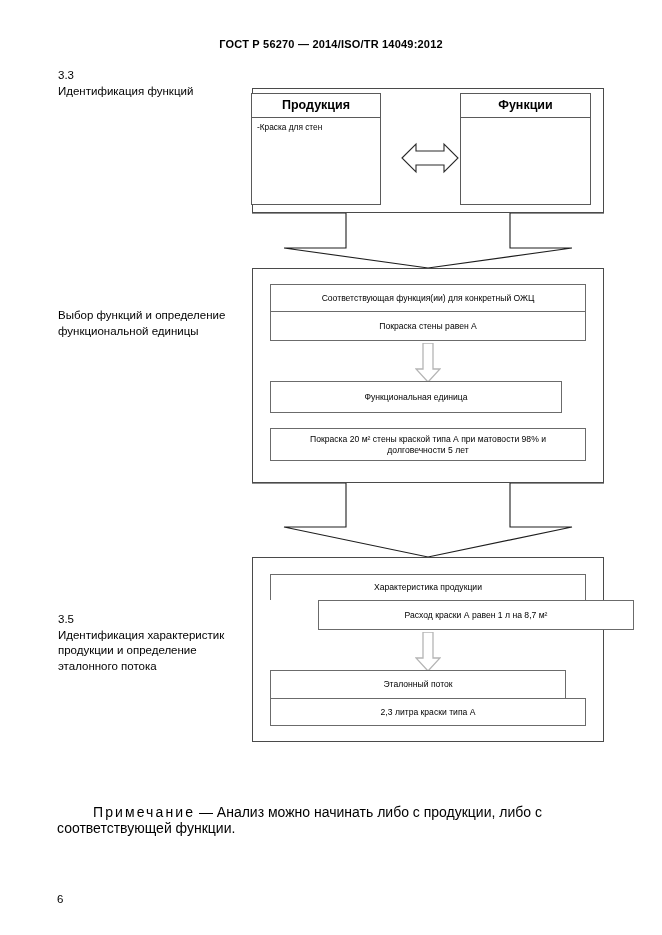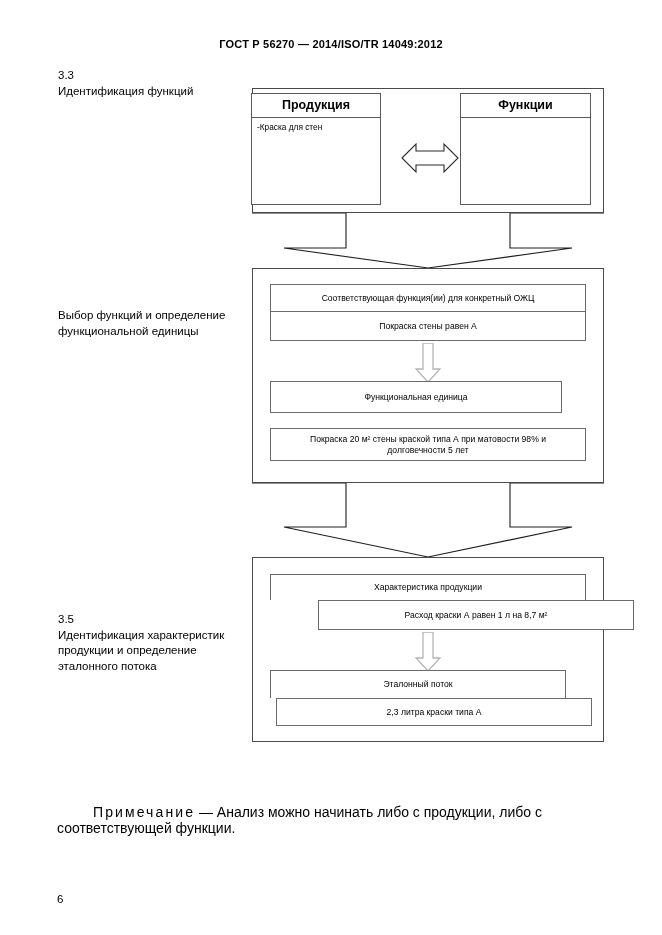--- a/index.html
+++ b/index.html
@@ -100,21 +100,21 @@
   }
 
   #r-b2-1 { left: 270px; top: 284px; width: 316px; height: 27px; border-bottom: none; }
   #r-b2-2 { left: 270px; top: 311px; width: 316px; height: 30px; }
   #r-b2-3 { left: 270px; top: 381px; width: 292px; height: 32px; }
   #r-b2-4 { left: 270px; top: 428px; width: 316px; height: 33px; }
 
   #r-b3-1 { left: 270px; top: 574px; width: 316px; height: 26px; border-bottom: none; }
   #r-b3-2 { left: 270px; top: 600px; width: 316px; height: 30px; margin-left: 48px; }
   #r-b3-3 { left: 270px; top: 670px; width: 296px; height: 28px; border-bottom: none; }
-  #r-b3-4 { left: 270px; top: 698px; width: 316px; height: 28px; margin-left: 6px; }
+  #r-b3-4 { left: 270px; top: 698px; width: 316px; height: 28px; }
 
   
   .v-arrow {
     position: absolute;
     width: 26px; height: 40px;
   }
   #va-1 { left: 415px; top: 343px; }
   #va-2 { left: 415px; top: 632px; }
 
   

